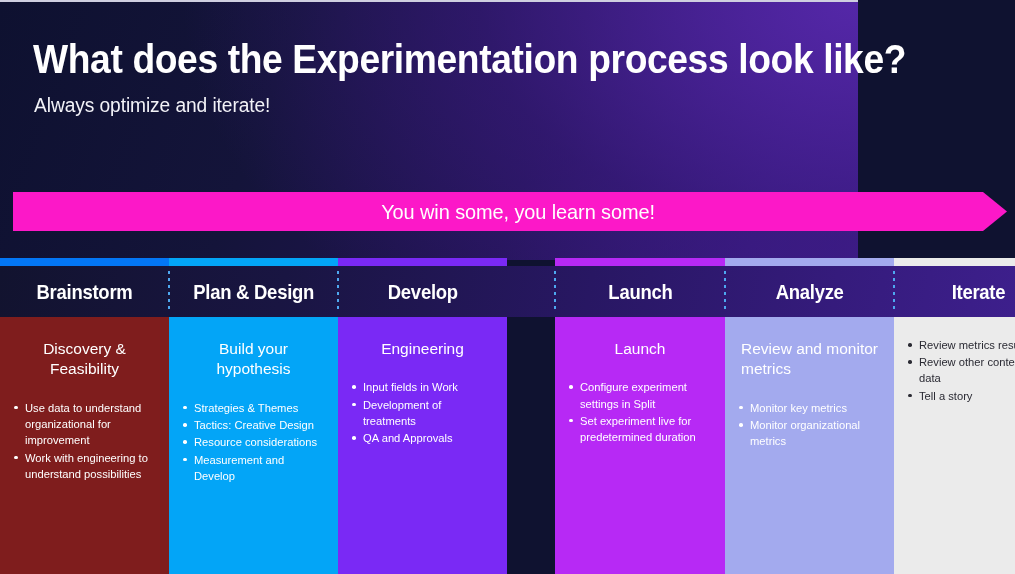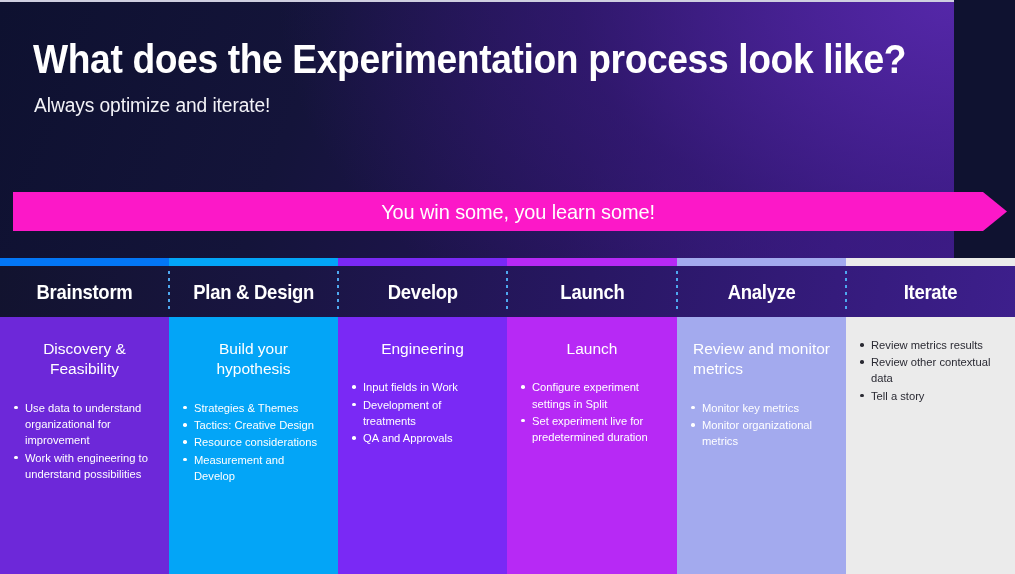--- a/index.html
+++ b/index.html
@@ -13,21 +13,21 @@
     height: 574px;
     overflow: hidden;
     font-family: "Liberation Sans", sans-serif;
     background: #0f1230;
   }
 
   
   .hero {
     position: absolute;
     left: 0; top: 0;
-    width: 954px;
+    width: 858px;
     height: 258px;
     background:
       radial-gradient(ellipse 900px 560px at 100% 0%, rgba(86,40,170,0.95) 0%, rgba(60,27,130,0.55) 42%, rgba(20,20,60,0) 75%),
       linear-gradient(110deg, #0e1130 0%, #14143a 32%, #221455 62%, #36197e 88%, #3b1b87 100%);
     border-top: 2px solid #cfcfe0;
   }
   .hero-title {
     position: absolute;
     left: 33px;
     top: 35px;
@@ -90,21 +90,21 @@
   .col {
     position: relative;
     flex: 0 0 auto;
     height: 316px;
     display: flex;
     flex-direction: column;
   }
   .col-c0 { width: 169px; }
   .col-c1 { width: 169px; }
   .col-c2 { width: 169px; }
-  .col-c3 { width: 170px; }
+  .col-c3 { width: 170px; padding-left: 48px; }
   .col-c4 { width: 169px; }
   .col-c5 { width: 169px; }
 
   .col-topstrip {
     height: 8px;
     width: 100%;
   }
   .col-head {
     height: 51px;
     width: 100%;
@@ -192,21 +192,21 @@
   </div>
 
   <div class="columns">
 
     <div class="col col-c0">
       <div class="col-topstrip" style="background: rgb(3, 118, 245);"></div>
       <div class="col-head first" style="position: relative; z-index: 2;">
 
         <span class="col-head-label">Brainstorm</span>
       </div>
-      <div class="col-body" style="background: #6d28d9;">
+      <div class="col-body" style="background: #7f1d1d;">
         <div class="col-subtitle txt-white">Discovery &amp; Feasibility</div>
         <ul class="col-bullets txt-white">
           <li>Use data to understand organizational for improvement</li>
           <li>Work with engineering to understand possibilities</li>
         </ul>
       </div>
     </div>
 
     <div class="col col-c1">
       <div class="col-topstrip" style="background: rgb(3, 165, 247);"></div>

